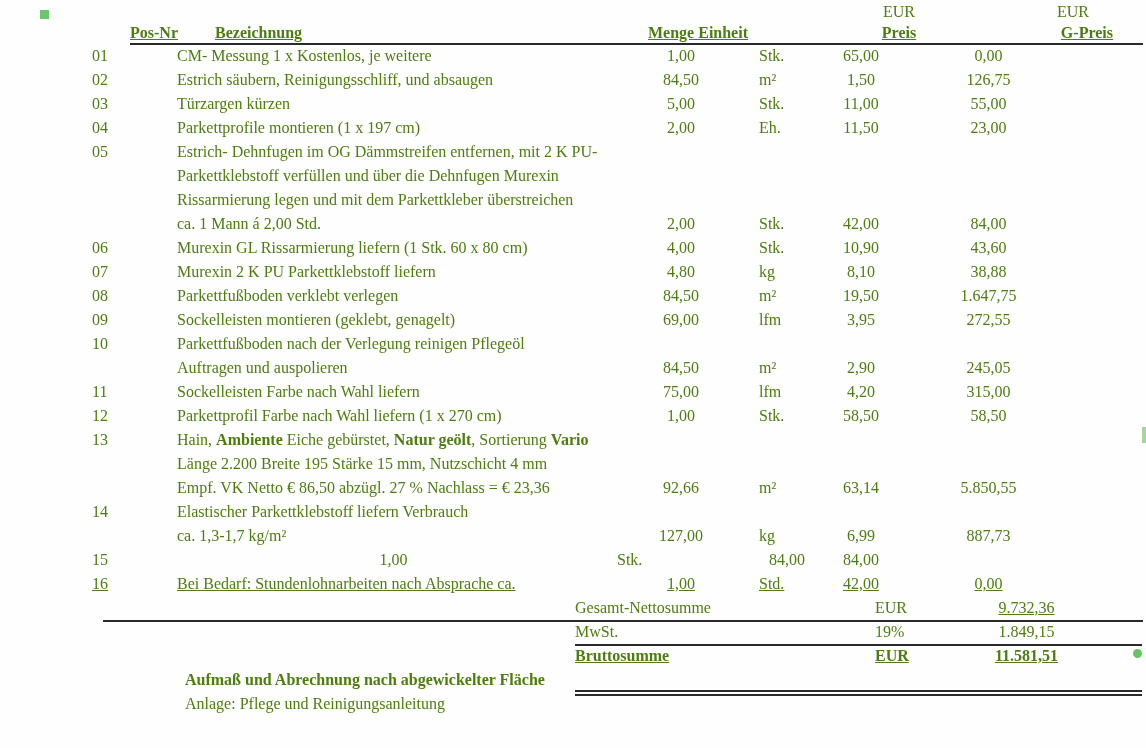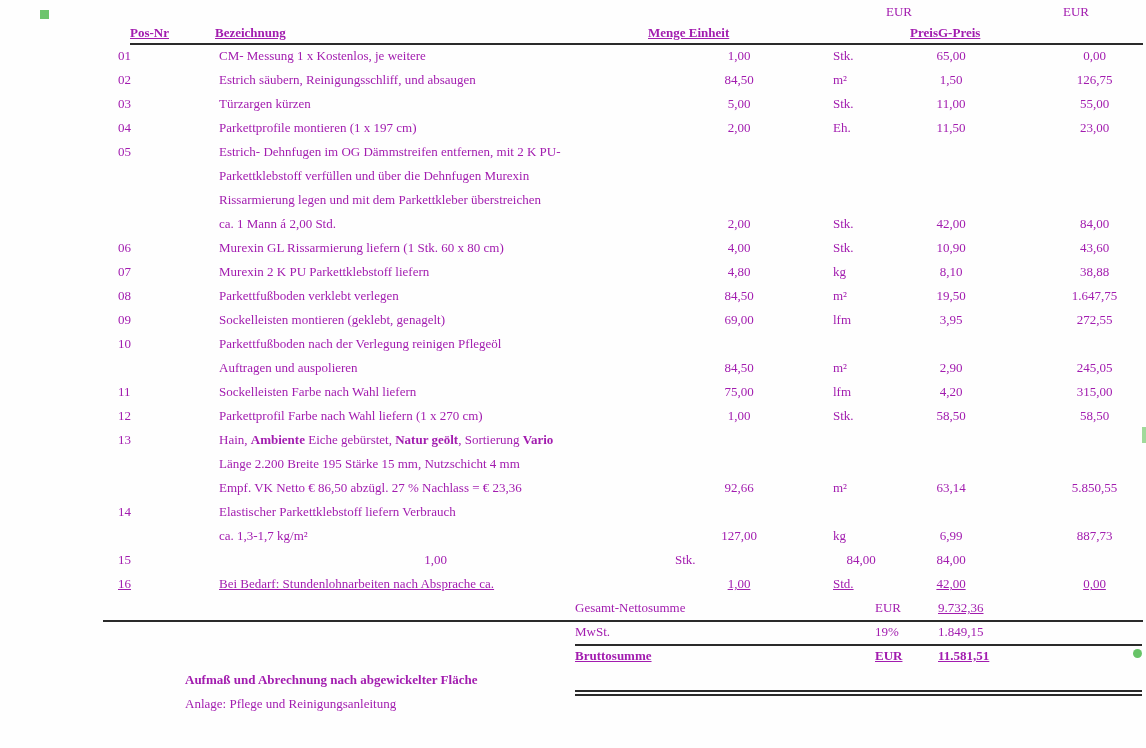--- a/index.html
+++ b/index.html
@@ -1,46 +1,46 @@
 <!DOCTYPE html>
 <html><head>
 <meta charset="utf-8">
 <style>
   html,body { margin:0; padding:0; background:#e8e8e8; }
   .page {
     position:relative;
     width:1146px; height:748px;
     background:#fefefe;
     font-family:"Liberation Serif","DejaVu Serif",serif;
-    font-size:13px; color:#a21caf;
+    font-size:16px; color:#4d7c0f;
     overflow:hidden;
   }
   .table { position:absolute; top:0; left:0; width:1146px; }
 
   
   .hdr-eur { display:grid; grid-template-columns:85px 433px 142px 70px 78px 177px; padding-left:130px; line-height:21px; padding-top:1px; }
   .hdr     { display:grid; grid-template-columns:85px 433px 142px 70px 78px 177px; padding-left:130px; line-height:22px; }
   .hdr-eur .c5 { grid-column:5; text-align:center; }
   .hdr-eur .c6 { grid-column:6; text-align:right; padding-right:26px; }
   .hdr .menge { grid-column:3 / 5; }
-  .hdr .preis { grid-column:5; text-align:right; }
-  .hdr .gpreis{ grid-column:6; padding-right:2px; }
+  .hdr .preis { grid-column:5; text-align:center; }
+  .hdr .gpreis{ grid-column:6; text-align:right; padding-right:2px; }
   .ul { text-decoration:underline;font-weight:bold; }
 
   
-  .row { display:grid; grid-template-columns:85px 433px 142px 70px 78px 177px; padding-left:118px; line-height:24px;gap:16px; }
+  .row { display:grid; grid-template-columns:85px 433px 142px 70px 78px 177px; padding-left:92px; line-height:24px; }
   .row .desc > div { white-space:nowrap; }
   .row .qty, .row .price, .row .total { text-align:center; align-self:end; }
   .row .unit { padding-left:7px; align-self:end; white-space:nowrap; }
   .b { font-weight:bold; }
   .row16 .pos, .row16 .desc > div, .row16 .qty, .row16 .unit, .row16 .price, .row16 .total { text-decoration:underline; }
 
   
   .trow { display:grid; grid-template-columns:300px 63px 177px; padding-left:575px; line-height:24px; }
-  .trow .amount { text-align:left; }
+  .trow .amount { text-align:center; }
   .trow.net .amount { text-decoration:underline; }
   .trow.brutto { font-weight:bold; }
   .trow.brutto .label, .trow.brutto .mid, .trow.brutto .amount { text-decoration:underline; }
 
   
   .footer { padding-left:185px; line-height:24px; }
   .footer .f1 { font-weight:bold; }
 
   
   .hline { position:absolute; background:#2a2a2a; height:2px; }

